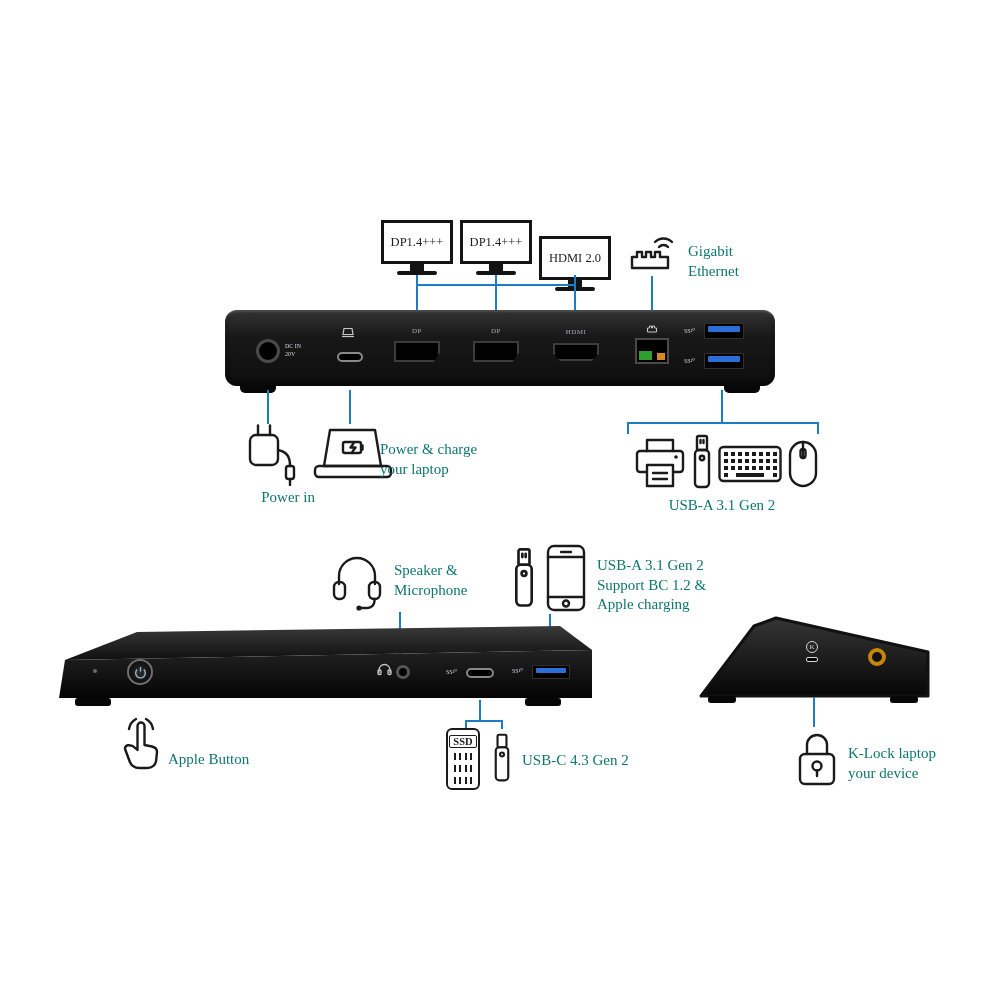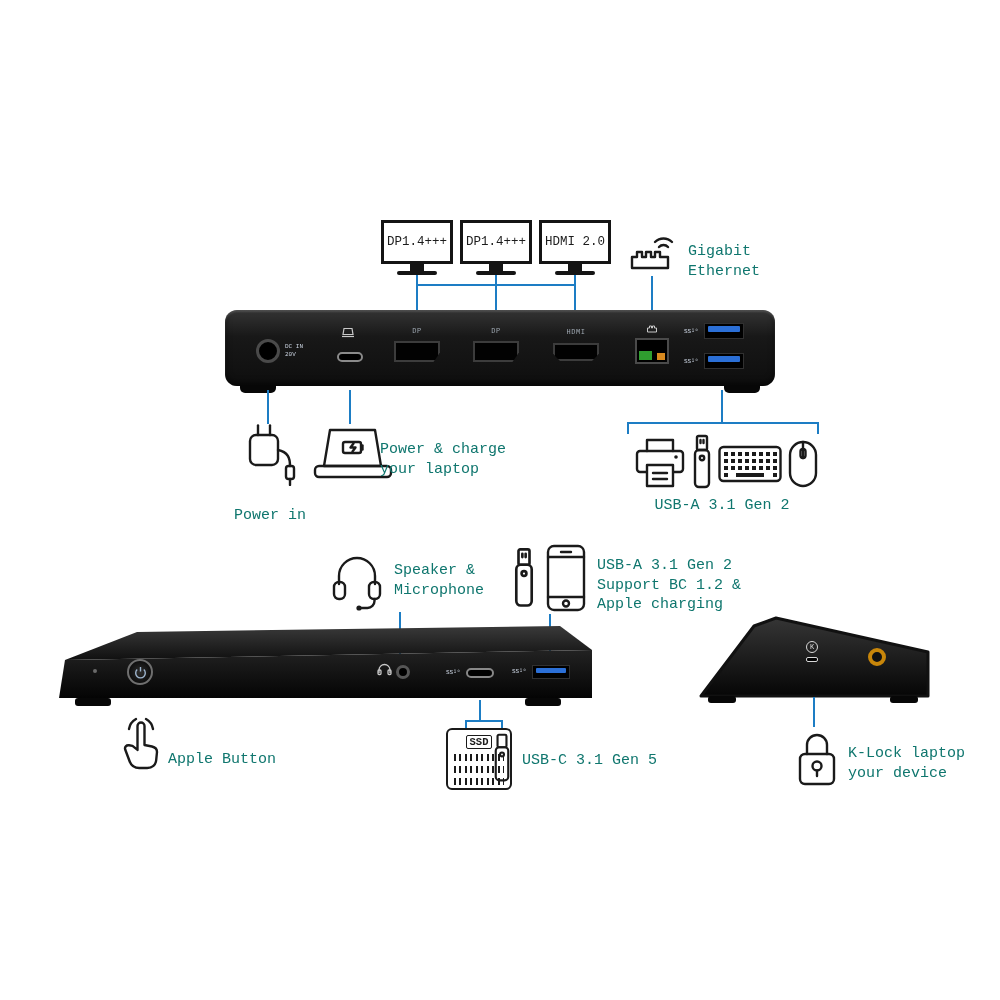--- a/index.html
+++ b/index.html
@@ -1,55 +1,55 @@
 <!DOCTYPE html>
 <html><head>
 <meta charset="utf-8">
 <style>
   html,body{margin:0;padding:0;background:#fff;}
   .canvas{position:relative;width:1000px;height:1000px;background:#fff;overflow:hidden;
-          font-family:Liberation Mono, monospace;color:#1c1c1c;}
+          font-family:Liberation Serif, serif;color:#1c1c1c;}
   .abs{position:absolute;}
   .label{position:absolute;font-size:15px;line-height:1.3;color:#0f766e;white-space:pre-line;}
   .vline{position:absolute;width:2px;background:#1d7dc4;}
   .hline{position:absolute;height:2px;background:#1d7dc4;}
   .mon-screen{box-sizing:border-box;width:72px;height:44px;border:3px solid #141414;background:#fff;
               display:flex;align-items:center;justify-content:center;font-size:12.5px;}
   .mon-neck{width:14px;height:7px;background:#141414;margin:0 auto;}
   .mon-base{width:40px;height:4px;background:#141414;border-radius:2px;margin:0 auto;}
   .dock-back{position:absolute;left:225px;top:310px;width:550px;height:76px;border-radius:12px;
              background:linear-gradient(180deg,#343434,#181818 35%,#0e0e0e);
              box-shadow:inset 0 2px 2px rgba(255,255,255,.15), inset 0 -3px 6px rgba(0,0,0,.6);}
   .foot{position:absolute;background:#070707;border-radius:0 0 5px 5px;}
   .portmark{position:absolute;font-size:7px;color:#9fa8b2;text-align:center;letter-spacing:.5px;}
   .tinymark{position:absolute;font-size:6px;color:#cdd6e4;line-height:1.25;white-space:pre-line;}
   .usba{position:absolute;box-sizing:border-box;background:#000;border:1px solid #303030;}
   .usba .tab{position:absolute;left:3px;right:3px;top:2px;height:6px;background:#2b6fd6;border-radius:1px;}
   svg.icon{stroke:#1a1a1a;stroke-width:2.4;fill:none;stroke-linecap:round;stroke-linejoin:round;}
-  .ssd-box{position:absolute;box-sizing:border-box;width:66px;height:62px;border:2.5px solid #1a1a1a;border-radius:6px;background:#fff;}
+  .ssd-box{position:absolute;box-sizing:border-box;width:34px;height:62px;border:2.5px solid #1a1a1a;border-radius:6px;background:#fff;}
   .ssd-tag{margin:5px auto 0 auto;width:max-content;border:1.8px solid #1a1a1a;border-radius:2px;
            padding:0 3px;font-size:10.5px;font-weight:bold;}
   .ssd-hatch{height:7px;margin:5px 6px 0 6px;background:repeating-linear-gradient(90deg,#1a1a1a 0 2px,transparent 2px 5.5px);}
 </style>
 </head>
 <body>
 
 <div class="canvas">
 
   <div class="abs" style="left:381px;top:220px;">
     <div class="mon-screen">DP1.4+++</div>
     <div class="mon-neck"></div>
     <div class="mon-base"></div>
   </div>
   <div class="abs" style="left:460px;top:220px;">
     <div class="mon-screen">DP1.4+++</div>
     <div class="mon-neck"></div>
     <div class="mon-base"></div>
   </div>
-  <div class="abs" style="left:539px;top:220px;">
+  <div class="abs" style="left:539px;top:236px;">
     <div class="mon-screen">HDMI 2.0</div>
     <div class="mon-neck"></div>
     <div class="mon-base"></div>
   </div>
 
   <div class="vline" style="left:416px;top:275px;height:9px;"></div>
   <div class="vline" style="left:495px;top:275px;height:9px;"></div>
   <div class="vline" style="left:574px;top:275px;height:9px;"></div>
   <div class="hline" style="left:416px;top:284px;width:160px;"></div>
   <div class="vline" style="left:416px;top:284px;height:30px;"></div>
@@ -117,21 +117,21 @@
 
   <div class="vline" style="left:267px;top:390px;height:34px;"></div>
   <svg class="icon abs" style="left:243px;top:424px;" width="56" height="62" viewBox="0 0 56 62">
     <line x1="15" y1="1.5" x2="15" y2="11"></line>
     <line x1="27" y1="1.5" x2="27" y2="11"></line>
     <rect x="7" y="11" width="28" height="30" rx="6"></rect>
     <path d="M35 26 c10 2 12 8 12 16"></path>
     <rect x="43" y="42" width="8" height="13" rx="2.5"></rect>
     <line x1="47" y1="55" x2="47" y2="61"></line>
   </svg>
-  <div class="label" style="left:225px;top:488px;width:90px;text-align:center;margin-top:18px;">Power in</div>
+  <div class="label" style="left:225px;top:488px;width:90px;text-align:right;">Power in</div>
 
   <div class="vline" style="left:349px;top:390px;height:34px;"></div>
   <svg class="icon abs" style="left:313px;top:427px;" width="80" height="54" viewBox="0 0 80 54">
     <path d="M17 3 h45 l6 36 h-57 z"></path>
     <rect x="2" y="39" width="76" height="11" rx="4"></rect>
     <rect x="30" y="15" width="18" height="11" rx="2"></rect>
     <line x1="49.5" y1="18.5" x2="49.5" y2="22.5"></line>
     <path d="M40.5 16.5 l-3 4 h5 l-3 4"></path>
   </svg>
   <div class="label" style="left:380px;top:440px;">Power &amp; charge
@@ -282,21 +282,21 @@
     <div class="ssd-tag">SSD</div>
     <div class="ssd-hatch"></div>
     <div class="ssd-hatch"></div>
     <div class="ssd-hatch"></div>
   </div>
   <svg class="icon abs" style="left:493px;top:733px;" width="18" height="50" viewBox="0 0 20 56">
     <rect x="5" y="2" width="10" height="14" rx="1.5"></rect>
     <rect x="3" y="16" width="14" height="37" rx="4"></rect>
     <circle cx="10" cy="24" r="2.2"></circle>
   </svg>
-  <div class="label" style="left:522px;top:751px;">USB-C 3.1 Gen 5</div>
+  <div class="label" style="left:522px;top:751px;">USB-C 4.3 Gen 2</div>
 
   <svg class="abs" style="left:698px;top:610px;" width="235" height="96" viewBox="0 0 235 96">
     <defs>
       <linearGradient id="gside" x1="0" y1="0" x2="0" y2="1">
         <stop offset="0" stop-color="#353535"></stop>
           <stop offset="1" stop-color="#060606"></stop>
       </linearGradient>
     </defs>
     <polygon points="3,86 56,16 78,8 230,42 230,86" fill="url(#gside)" stroke="#111" stroke-width="3" stroke-linejoin="round"></polygon>
     <rect x="10" y="86" width="28" height="7" rx="3" fill="#070707"></rect>

